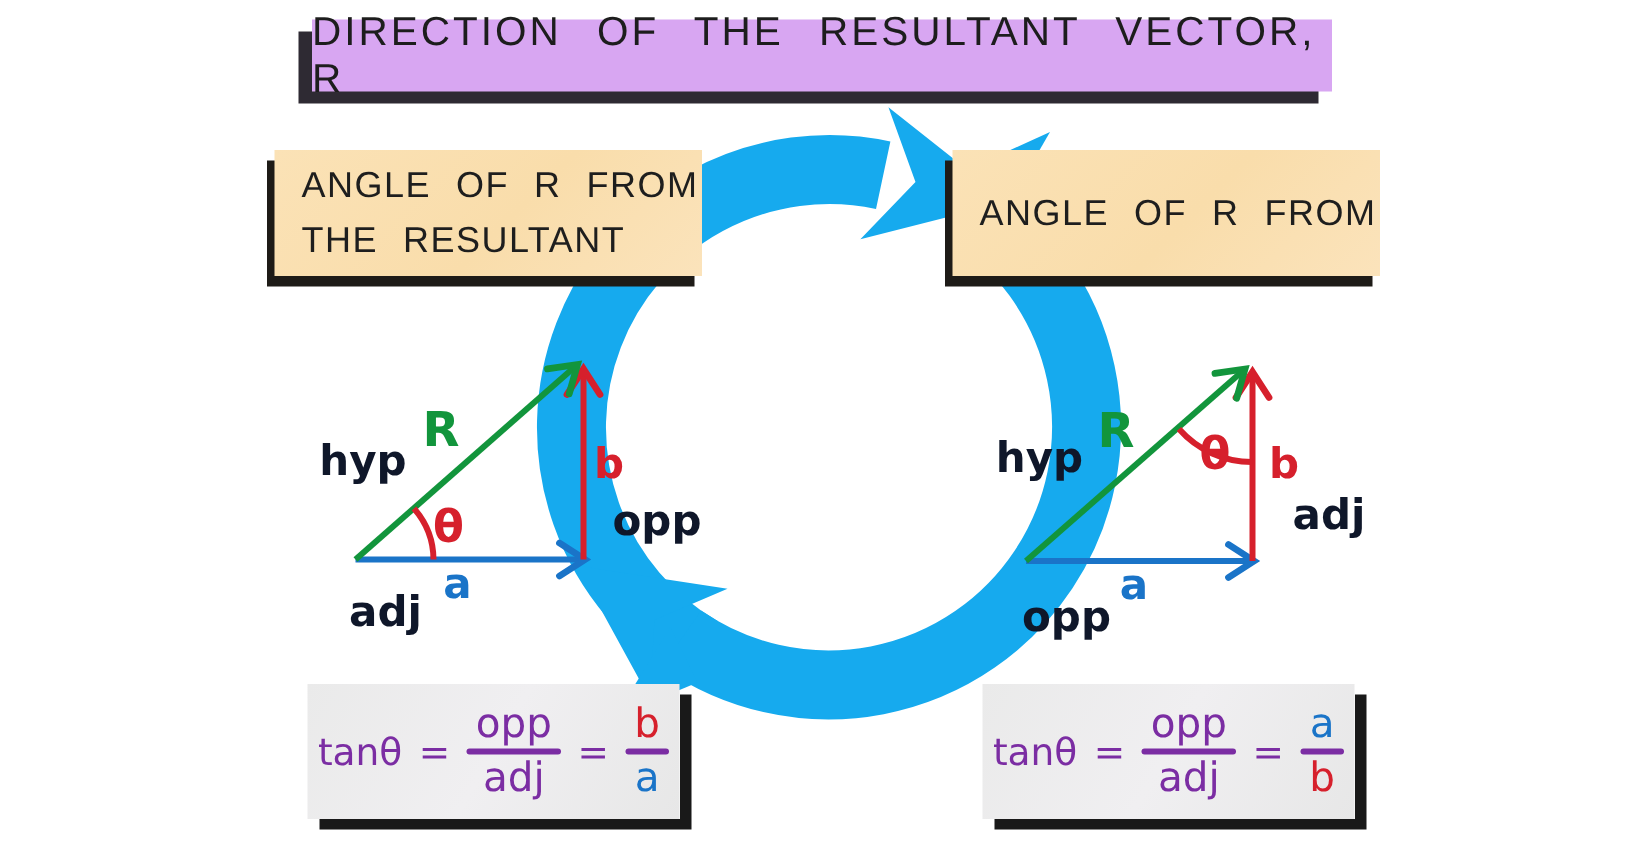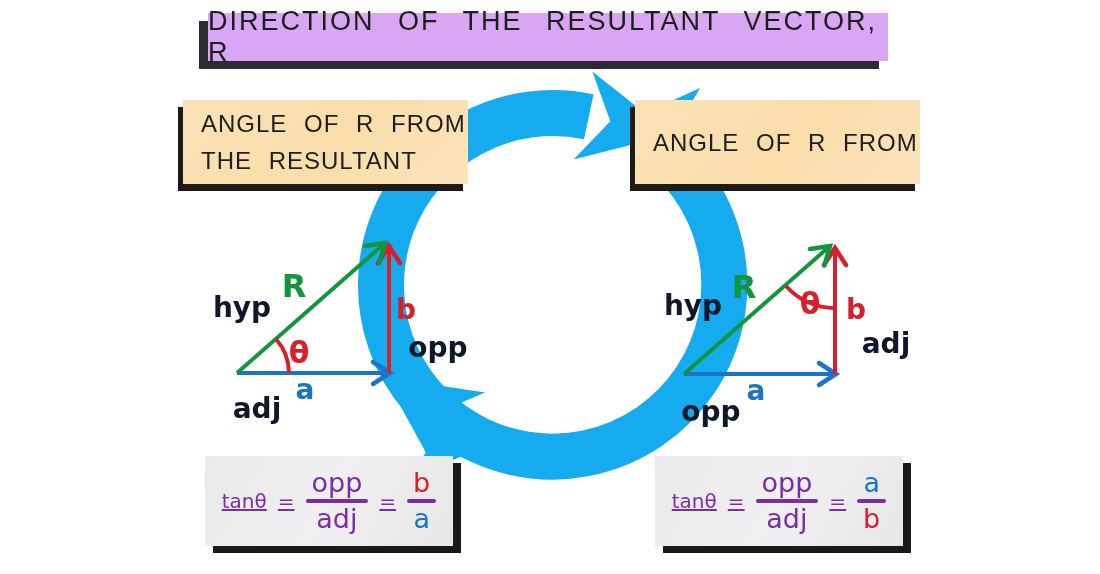--- a/index.html
+++ b/index.html
@@ -33,21 +33,21 @@
   
   .formula-box{
     position:absolute;top:456px;width:248px;height:90px;z-index:2;
     background:linear-gradient(120deg,#eaeaea 0%,#f0eff1 50%,#e7e7e7 100%);
     box-shadow:8px 7px 0 #191919;
     display:flex;align-items:center;justify-content:center;gap:11px;
     font-family:"DejaVu Sans",sans-serif;
   }
   .formula-left{left:205px;}
   .formula-right{left:655px;}
-  .f-txt{font-size:20px;text-decoration:underline;}
+  .f-txt{font-size:25px;}
   .f-purple{color:#7b2da3;}
   .f-red{color:#d6202c;}
   .f-blue{color:#1a74c8;}
   .frac{display:inline-flex;flex-direction:column;align-items:center;line-height:1.05;}
   .frac .num,.frac .den{font-size:27px;padding:0 6px;}
   .frac .bar{height:4px;background:#7b2da3;align-self:stretch;border-radius:2px;margin:2px 0;}
 
   
   .lbl{
     position:absolute;z-index:4;transform:translate(-50%,-50%);

